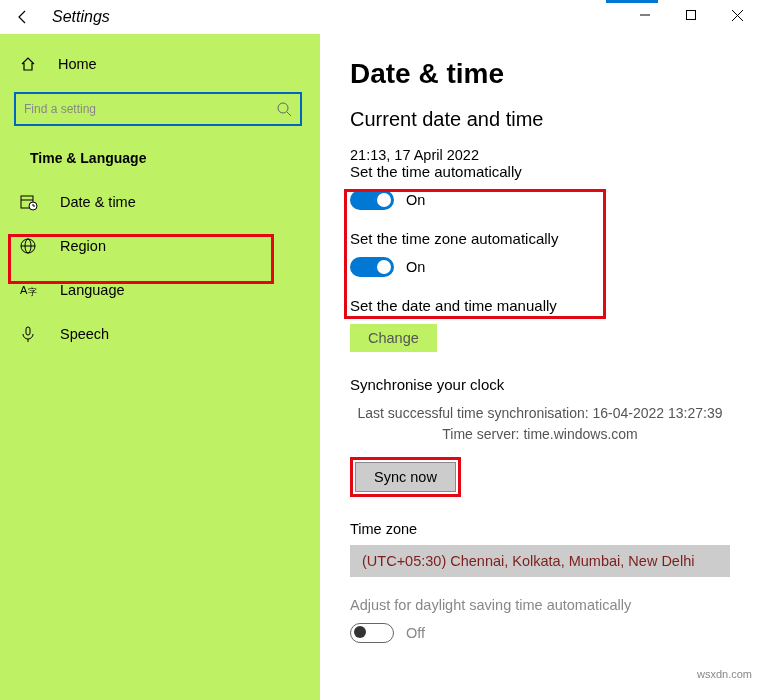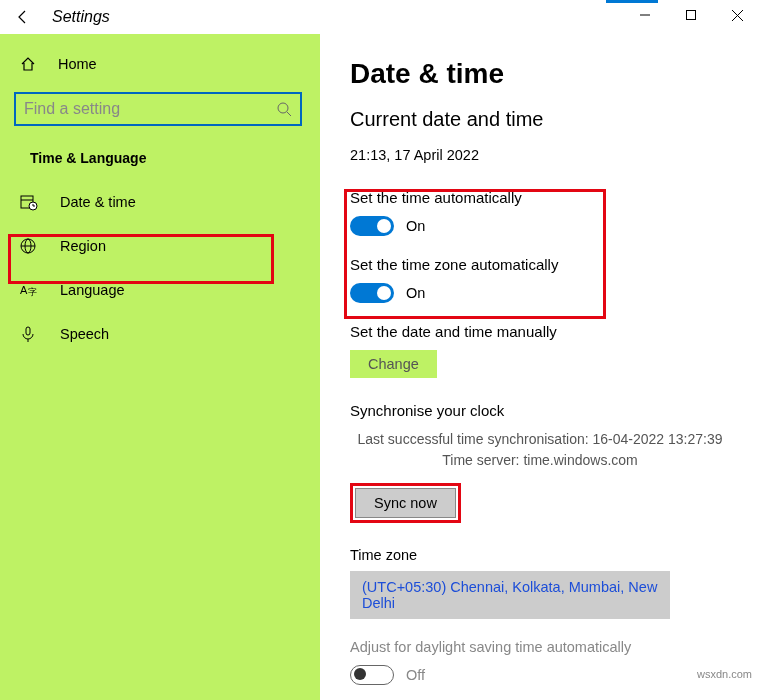--- a/index.html
+++ b/index.html
@@ -9,44 +9,44 @@
 .title { font-size: 16px; color: #000; font-style: italic; }
 .window-controls { position: absolute; right: 0; top: 0; display: flex; }
 .win-btn { width: 46px; height: 30px; display: flex; align-items: center; justify-content: center; cursor: pointer; }
 .accent-bar { position: absolute; top: 0; right: 102px; width: 52px; height: 3px; background: #0078d4; }
 .layout { display: flex; height: calc(700px - 34px); }
 .sidebar { width: 320px; background: #bef264; padding-top: 12px; position: relative; }
 .home-row { display: flex; align-items: center; padding: 10px 20px; cursor: pointer; }
 .home-row .icon { width: 18px; margin-right: 20px; }
 .home-row .label { font-size: 14.5px; }
 .search-box { margin: 10px 14px 0 14px; width: 288px; height: 34px; border: 2px solid #0067c0; display: flex; align-items: center; padding: 0 8px; justify-content: space-between; }
-.search-box input { border: none; outline: none; font-size: 16px; color: #555; background: transparent; width: 240px; }
+.search-box input { border: none; outline: none; font-size: 12px; color: #555; background: transparent; width: 240px; }
 .search-box input::placeholder { color: #888; }
 .category { font-size: 14px; font-weight: 600; padding: 24px 20px 14px 30px; }
 .nav-item { display: flex; align-items: center; height: 44px; padding-left: 20px; cursor: pointer; font-size: 14.5px; }
 .nav-item .icon { width: 20px; margin-right: 20px; display: flex; align-items: center; }
 .red-box-nav { position: absolute; border: 3px solid #e30613; pointer-events: none; }
 .content { flex: 1; padding: 24px 30px 0 30px; color: #000; overflow: hidden; position: relative; }
 h1 { font-size: 28px; font-weight: 600; margin-bottom: 18px; }
 h2 { font-size: 20px; font-weight: 400; margin-bottom: 16px; }
-.datetime-now { font-size: 14.5px; margin-bottom: 26px; }
+.datetime-now { font-size: 14.5px; }
 .setting-label { font-size: 15px; margin-bottom: 10px; }
 .toggle-row { display: flex; align-items: center; margin-bottom: 20px; }
 .toggle { width: 44px; height: 20px; border-radius: 10px; position: relative; margin-right: 12px; cursor: pointer; }
 .toggle.on { background: #0078d4; }
 .toggle.on .knob { position: absolute; right: 3px; top: 3px; width: 14px; height: 14px; border-radius: 50%; background: #fff; }
 .toggle.off { background: #fff; border: 1.5px solid #666; }
 .toggle.off .knob { position: absolute; left: 3px; top: 2px; width: 12px; height: 12px; border-radius: 50%; background: #333; }
 .toggle-text { font-size: 14.5px; }
 .grey-btn { background: #bef264; border: none; padding: 6px 18px; font-size: 14.5px; color: #555; cursor: pointer; }
 .grey-btn.active { color: #000; background: #ccc; border: 1px solid #888; }
 .sync-section { margin-top: 24px; }
 .sync-info { font-size: 14px; color: #555; line-height: 1.5; margin-bottom: 12px; text-align: center; }
 .red-box-btn { border: 3px solid #e30613; display: inline-block; padding: 2px; }
-.timezone-box { width: 320px; background: #ccc; color: #1d4ed8; padding: 8px 12px; font-size: 14.5px; margin-top: 8px; }
+.timezone-box { width: 380px; background: #ccc; color: #7f1d1d; padding: 8px 12px; font-size: 14.5px; margin-top: 8px; }
 .red-box-main { position: absolute; border: 3px solid #e30613; pointer-events: none; }
 .section-label { font-size: 14.5px; font-weight: 600; margin-top: 24px; margin-bottom: 4px; }
 .dst-label { font-size: 14.5px; color: #888; margin-top: 20px; margin-bottom: 10px; }
 .watermark { position: absolute; bottom: 20px; right: 8px; font-size: 11px; color: #888; }
 svg { display: block; }
 </style>
 </head>
 <body>
 
 <div class="accent-bar"></div>

